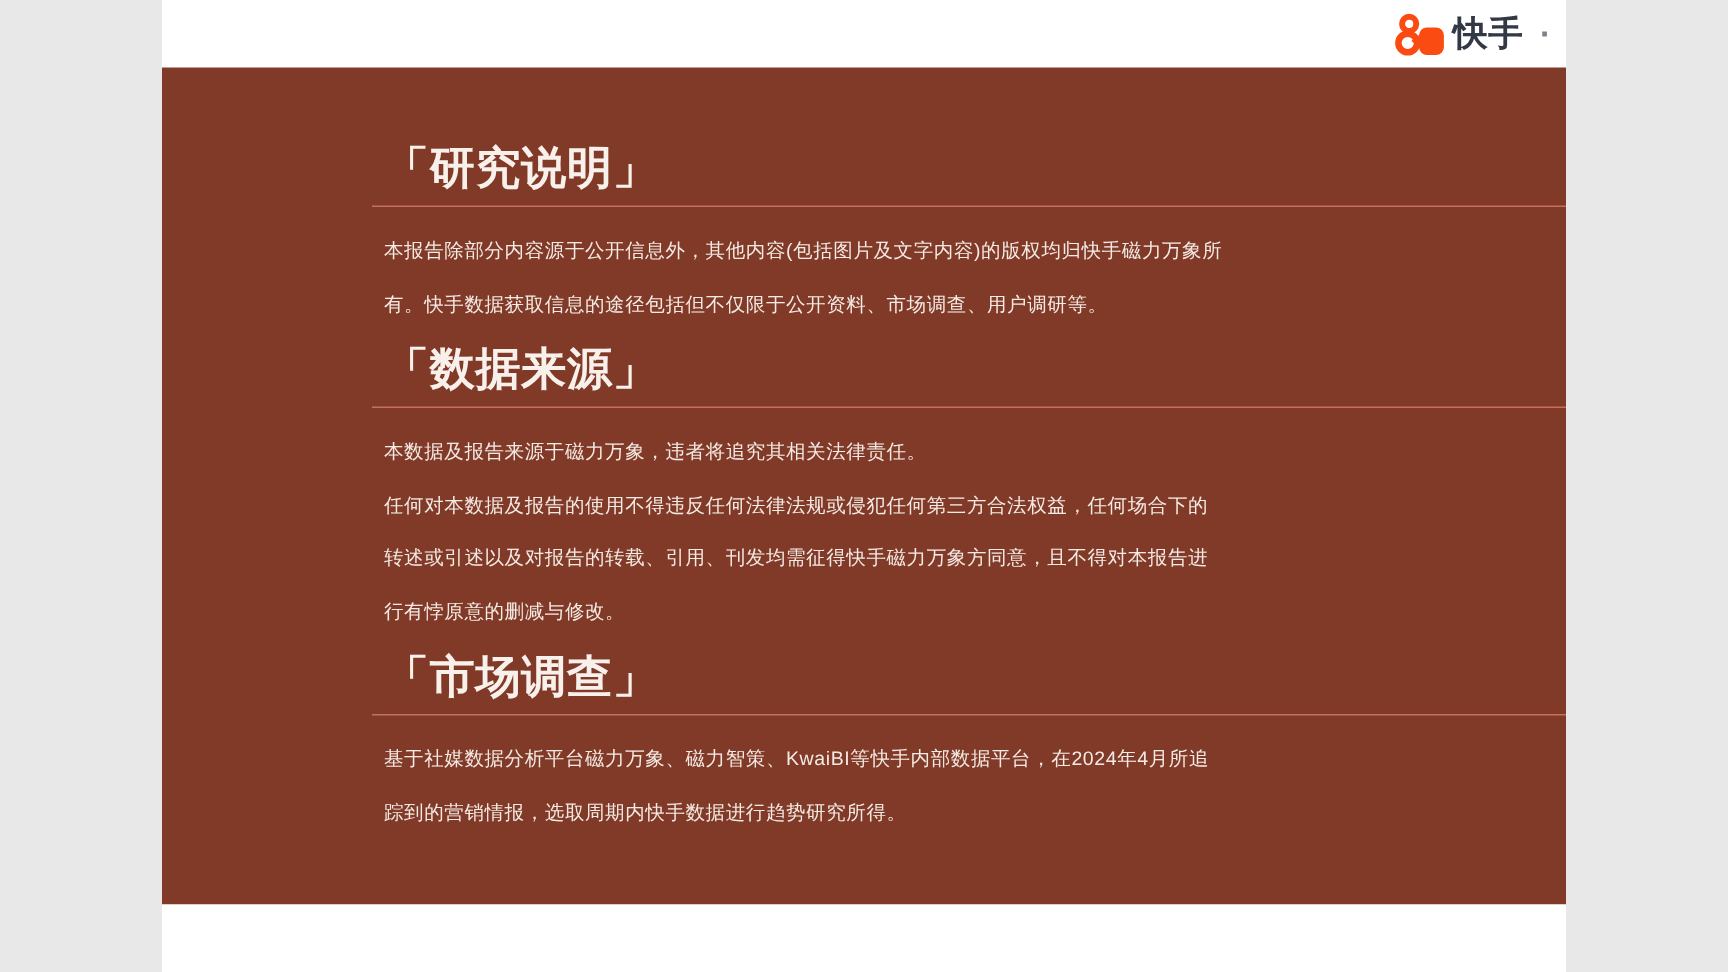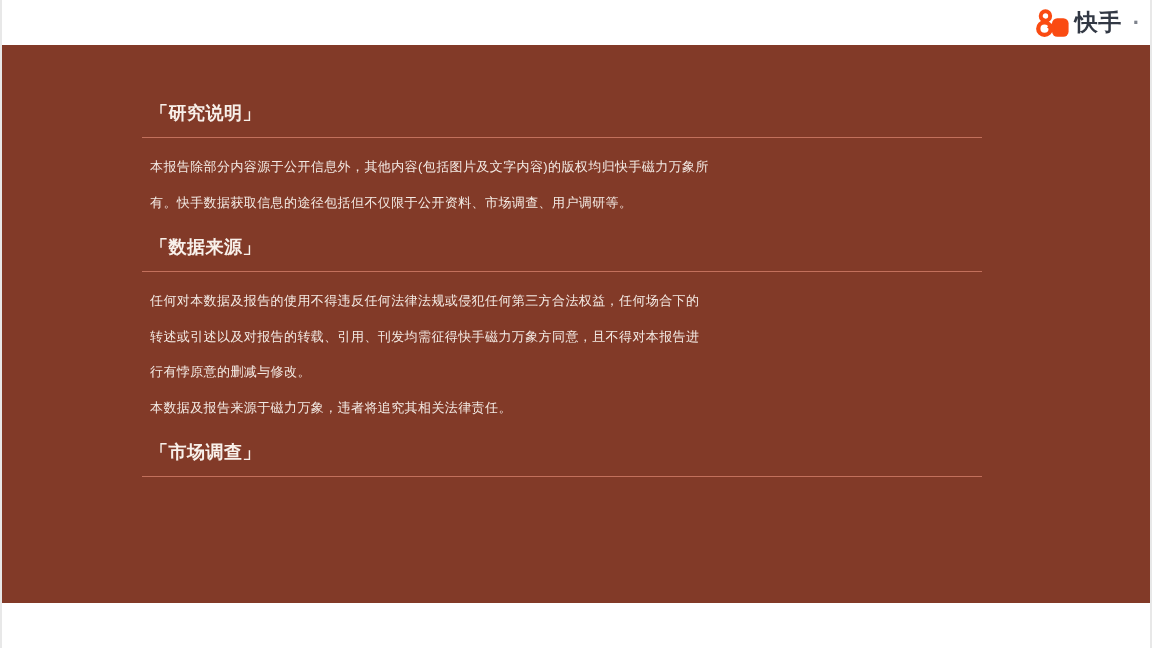--- a/index.html
+++ b/index.html
@@ -1,18 +1,18 @@
 <!DOCTYPE html>
 <html style="--bg: #823A28; --title-color: #F8F0EA; --body-color: #F3EAE4; --divider-color: #C3705C; --logo-text-color: #323844; --kuaishou-orange: #FA4B12; --cili-blue: #1C7BF0; --cili-ray-teal: #2BC4D9;"><head>
 <meta charset="utf-8">
 <style>
   html,body{margin:0;padding:0;background:#e8e8e8;}
   .slide{
     position:relative;
-    width:1148px;height:648px;
+    width:936px;height:648px;
     margin:0 auto;
     background:#ffffff;
     font-family:"Liberation Sans","DejaVu Sans",sans-serif;
     overflow:hidden;
   }
   
   .topbar{
     position:absolute;top:0;left:0;width:100%;height:45px;
     background:#ffffff;
     display:flex;align-items:center;justify-content:flex-end;
@@ -35,21 +35,21 @@
     position:absolute;top:45px;left:0;width:100%;height:558px;
     background:var(--bg,#823A28);
     box-sizing:border-box;
   }
   .content{
     position:absolute;top:53px;left:148px;width:836px;
   }
   .sec{margin:0 0 12px 0;}
   .sec-title{
     margin:0 0 9px 0;
-    font-size:18px;line-height:30px;font-weight:700;
+    font-size:30px;line-height:30px;font-weight:700;
     color:var(--title-color,#F8F0EA);
     letter-spacing:0.5px;
   }
   .divider{
     height:0;border-top:1px solid var(--divider-color,#C3705C);
     margin:0 0 11px -8px;width:calc(100% + 4px);
   }
   .sec-text{
     margin:0;
     font-size:13px;line-height:35.5px;
@@ -92,29 +92,31 @@
       <section class="sec">
         <h2 class="sec-title">「研究说明」</h2>
         <div class="divider"></div>
         <p class="sec-text">本报告除部分内容源于公开信息外，其他内容(包括图片及文字内容)的版权均归快手磁力万象所
 有。快手数据获取信息的途径包括但不仅限于公开资料、市场调查、用户调研等。</p>
       </section>
 
       <section class="sec">
         <h2 class="sec-title">「数据来源」</h2>
         <div class="divider"></div>
+        <p class="sec-text">本数据及报告来源于磁力万象，违者将追究其相关法律责任。</p>
         <p class="sec-text">任何对本数据及报告的使用不得违反任何法律法规或侵犯任何第三方合法权益，任何场合下的
 转述或引述以及对报告的转载、引用、刊发均需征得快手磁力万象方同意，且不得对本报告进
 行有悖原意的删减与修改。</p>
-        <p class="sec-text">本数据及报告来源于磁力万象，违者将追究其相关法律责任。</p>
       </section>
 
       <section class="sec">
         <h2 class="sec-title">「市场调查」</h2>
         <div class="divider"></div>
+        <p class="sec-text">基于社媒数据分析平台磁力万象、磁力智策、KwaiBI等快手内部数据平台，在2024年4月所追
+踪到的营销情报，选取周期内快手数据进行趋势研究所得。</p>
       </section>
 
     </div>
   </main>
 
   <footer class="bottombar"></footer>
 
 </div>
 
 </body></html>

